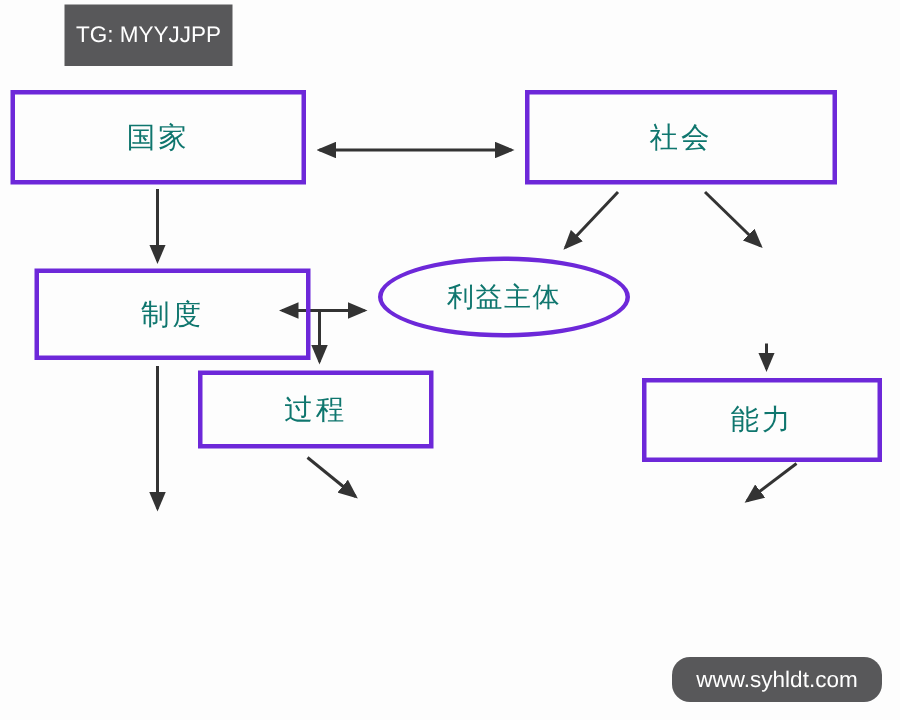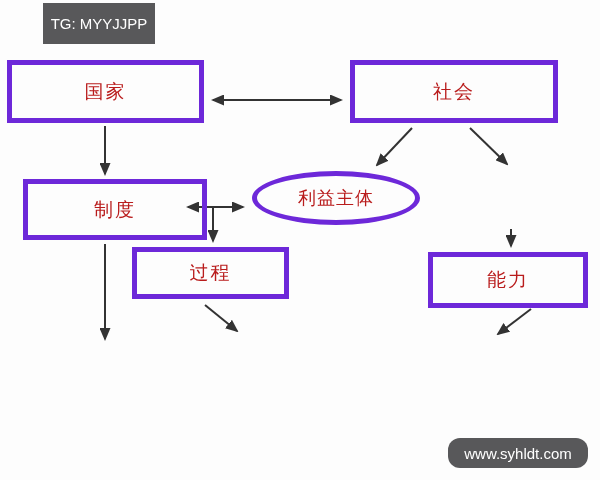--- a/index.html
+++ b/index.html
@@ -5,21 +5,21 @@
   html,body { margin:0; padding:0; background:#ffffff; }
   .stage {
     position:relative; width:600px; height:480px;
     background:#fdfdfd; overflow:hidden;
     font-family:"DejaVu Sans","Liberation Sans",sans-serif;
   }
   .edges { position:absolute; left:0; top:0; width:600px; height:480px; }
   .node {
     position:absolute; box-sizing:border-box;
     display:flex; align-items:center; justify-content:center;
-    border:5px solid #6d28d9; color:#b91c1c;
+    border:3px solid #6d28d9; color:#0f766e;
     font-size:19px; letter-spacing:2px; background:transparent;
   }
   .ellipse { border-radius:50%; font-size:18px; letter-spacing:1px; }
   .wm {
     position:absolute; box-sizing:border-box;
     display:flex; align-items:center; justify-content:center;
     background:#58585a; color:#ffffff; font-size:15px;
     font-family:"Liberation Sans","DejaVu Sans",sans-serif;
   }
 </style>

